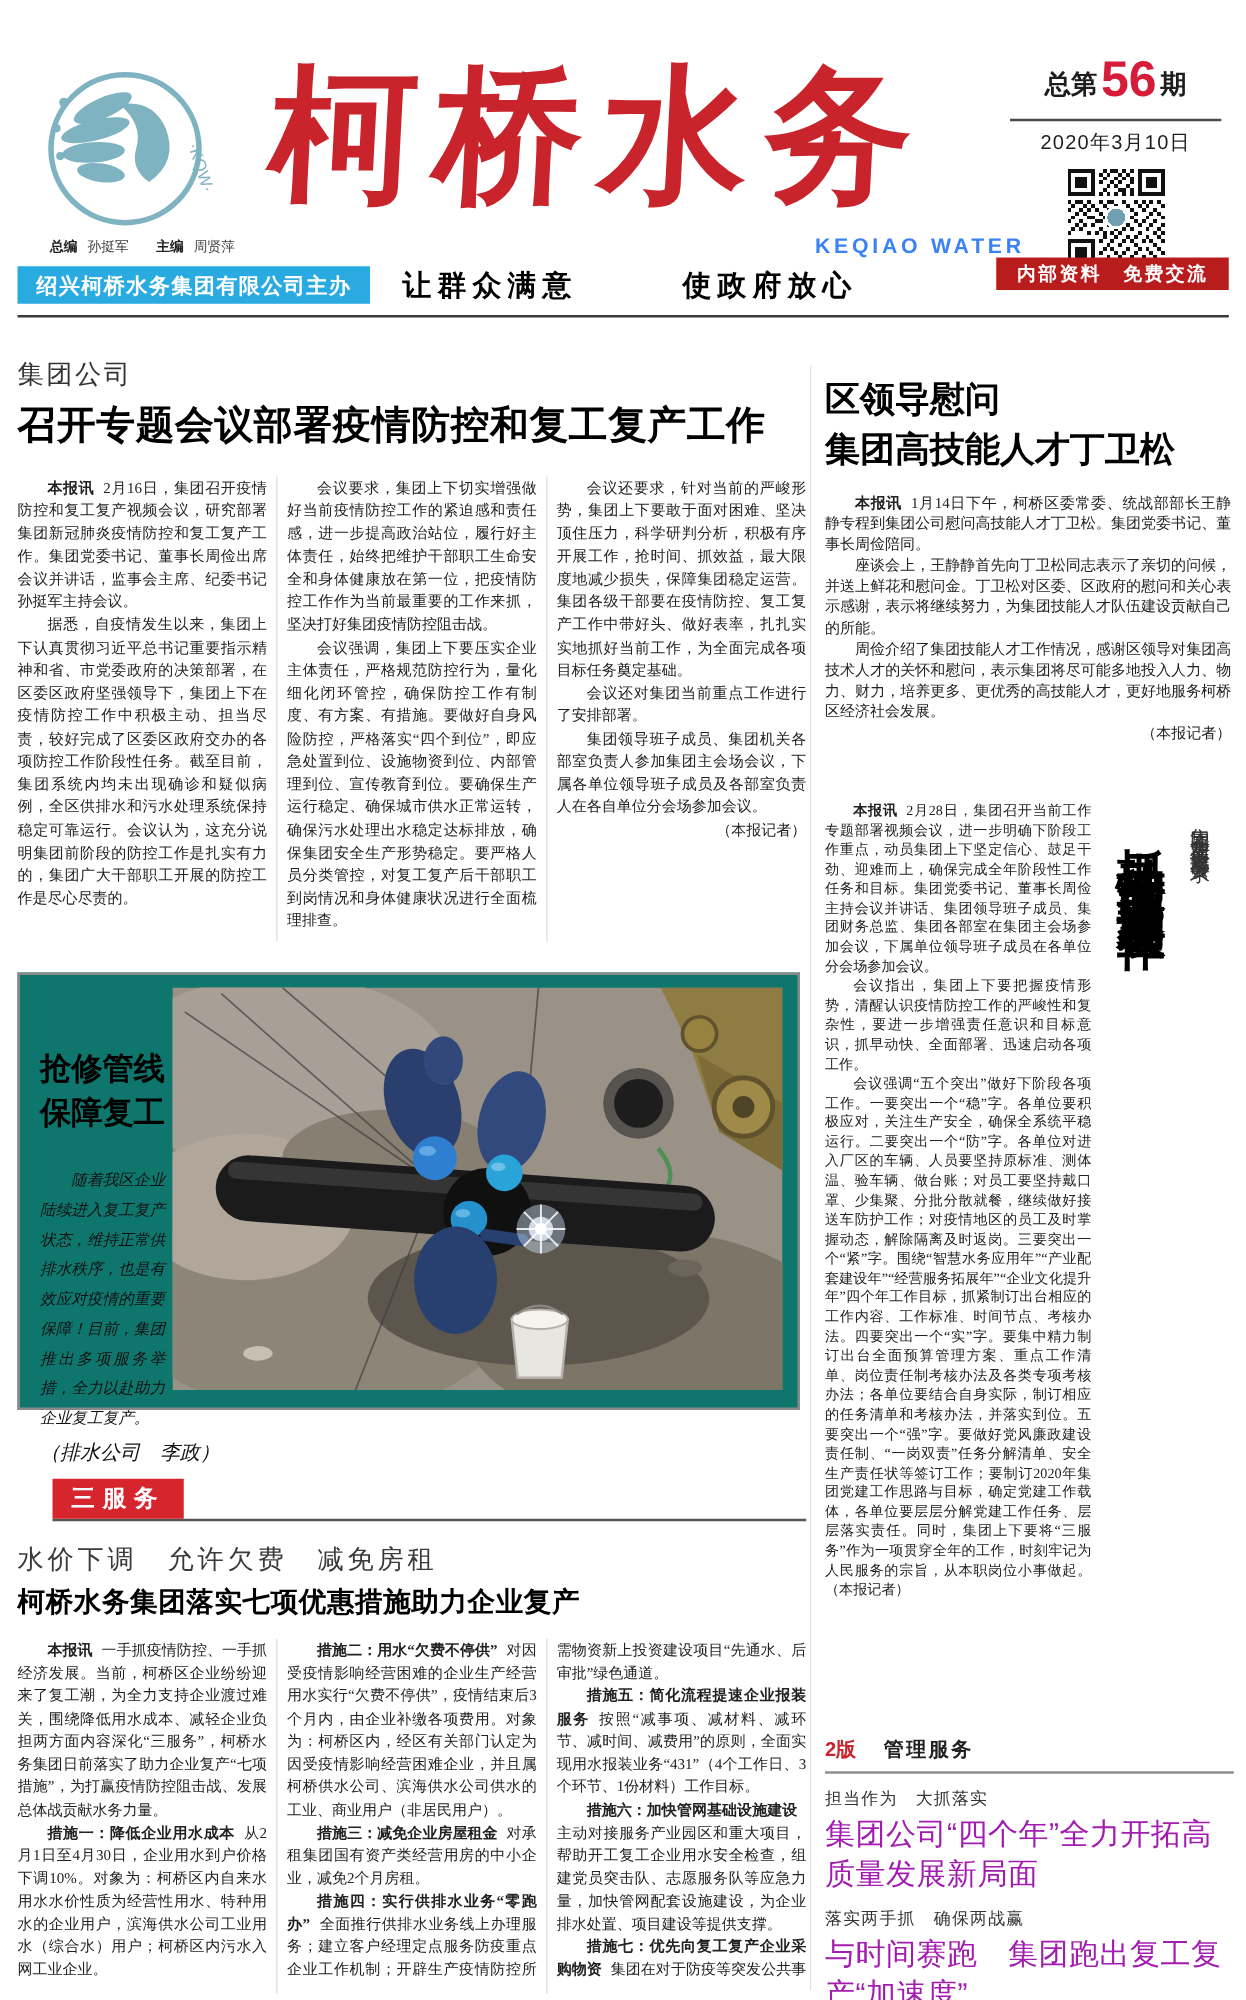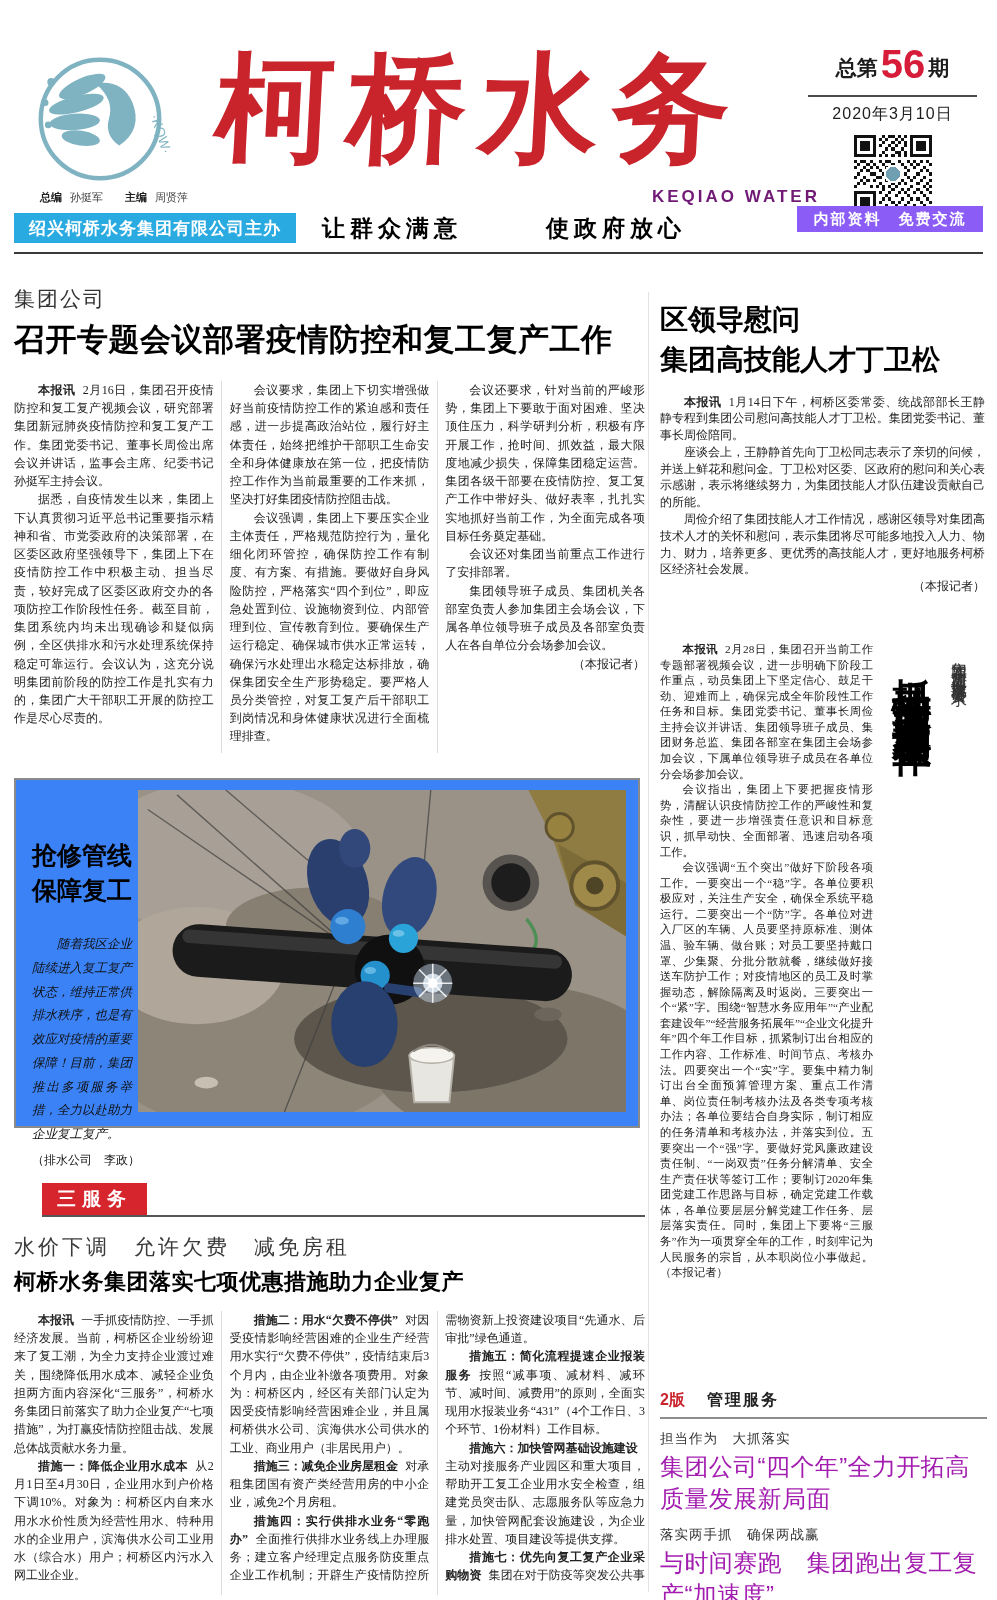--- a/index.html
+++ b/index.html
@@ -11,27 +11,27 @@
   .masthead-title{position:absolute;left:170px;top:28px;width:620px;height:164px;
     display:flex;align-items:center;justify-content:center;line-height:1;
     font-family:"Liberation Serif","DejaVu Serif",serif;font-weight:bold;
     font-size:118px;color:#c9232c;letter-spacing:14px;transform:skewX(-3deg);}
   .issue-box{position:absolute;left:800px;top:42px;width:185px;text-align:center;}
   .issue-line{font-size:21px;font-weight:bold;color:#1d1d1d;font-family:"Liberation Sans","DejaVu Sans",sans-serif;}
   .issue-no{color:#d61c38;font-size:40px;font-weight:bold;padding:0 3px;vertical-align:-3px;}
   .issue-rule{border-top:2px solid #4a4a4a;margin:8px 8px 7px;}
   .issue-date{font-size:16px;color:#1d1d1d;letter-spacing:1px;font-family:"Liberation Sans","DejaVu Sans",sans-serif;}
   .qr{width:78px;height:78px;margin:10px auto 0;display:block;}
-  .tag-bar{position:absolute;left:797px;top:206px;width:186px;height:26px;background:#8b5cf6;color:#fff;
+  .tag-bar{position:absolute;left:797px;top:206px;width:186px;height:26px;background:#b91c1c;color:#fff;
     font-weight:bold;font-size:15px;display:flex;align-items:center;justify-content:center;
     letter-spacing:2px;font-family:"Liberation Sans","DejaVu Sans",sans-serif;}
   .editors{position:absolute;left:40px;top:190px;font-size:11px;color:#222;}
   .editors .elabel{font-weight:bold;font-family:"Liberation Sans","DejaVu Sans",sans-serif;margin-right:8px;}
   .editors .ename{margin-right:22px;color:#444;}
-  .title-en{position:absolute;left:652px;top:187px;font-size:17px;letter-spacing:3px;color:#701a75;
+  .title-en{position:absolute;left:652px;top:187px;font-size:17px;letter-spacing:3px;color:#3b82f6;
     font-family:"Liberation Sans","DejaVu Sans",sans-serif;font-weight:bold;}
   .publisher-bar{position:absolute;left:14px;top:213px;width:282px;height:30px;background:#29aae1;color:#fff;
     font-size:17px;font-weight:bold;display:flex;align-items:center;justify-content:center;letter-spacing:1px;
     font-family:"Liberation Sans","DejaVu Sans",sans-serif;}
   .slogan{position:absolute;left:322px;top:213px;height:30px;display:flex;align-items:center;gap:84px;
     font-size:23px;font-weight:bold;letter-spacing:5px;color:#000;
     font-family:"Liberation Sans","DejaVu Sans",sans-serif;}
   .header-rule{position:absolute;left:14px;right:14px;top:252px;border-top:2px solid #3a3a3a;}
   .main-divider{position:absolute;left:648px;top:292px;height:1300px;border-left:1px solid #e3e3e3;}
 
@@ -41,26 +41,26 @@
 
   
   .article-main{position:absolute;left:14px;top:285px;width:631px;}
   .kicker1{font-size:21px;color:#333;letter-spacing:2px;}
   .headline1{font-size:31px;font-weight:bold;letter-spacing:.5px;margin-top:6px;color:#000;
     font-family:"Liberation Sans","DejaVu Sans",sans-serif;}
   .cols3{margin-top:20px;height:372px;overflow:hidden;column-count:3;column-gap:16px;column-fill:auto;
     column-rule:1px solid #ddd;font:12px/1.52 "Liberation Serif","DejaVu Serif",serif;color:#222;text-align:justify;}
 
   
-  .photo-box{position:absolute;left:14px;top:778px;width:622px;height:346px;border:2px solid #8a8a8a;background:#3b82f6;}
+  .photo-box{position:absolute;left:14px;top:778px;width:622px;height:346px;border:2px solid #8a8a8a;background:#0f766e;}
   .photo-caption{position:absolute;left:16px;top:58px;width:100px;}
   .cap-title{font-size:25px;font-weight:bold;line-height:1.38;color:#000;
     font-family:"Liberation Sans","DejaVu Sans",sans-serif;}
   .cap-text{margin-top:26px;font-size:12.5px;line-height:1.9;font-style:italic;text-align:justify;color:#111;}
-  .cap-credit{margin-top:5px;font-size:12px;white-space:nowrap;color:#111;}
+  .cap-credit{margin-top:5px;font-size:16px;font-style:italic;white-space:nowrap;color:#111;}
   .photo{position:absolute;left:122px;top:10px;width:488px;height:322px;}
 
   
   .services{position:absolute;left:14px;top:1183px;width:631px;}
   .badge-row{border-bottom:2px solid #555;margin-left:28px;}
   .badge{display:inline-block;background:#d6252d;color:#fff;font-weight:bold;font-size:19px;padding:3px 15px;
     letter-spacing:6px;font-family:"Liberation Sans","DejaVu Sans",sans-serif;}
   .kicker2{margin-top:16px;font-size:21px;color:#3a3a3a;letter-spacing:3px;}
   .headline2{margin-top:6px;font-size:22px;font-weight:bold;color:#000;letter-spacing:.5px;
     font-family:"Liberation Sans","DejaVu Sans",sans-serif;}

